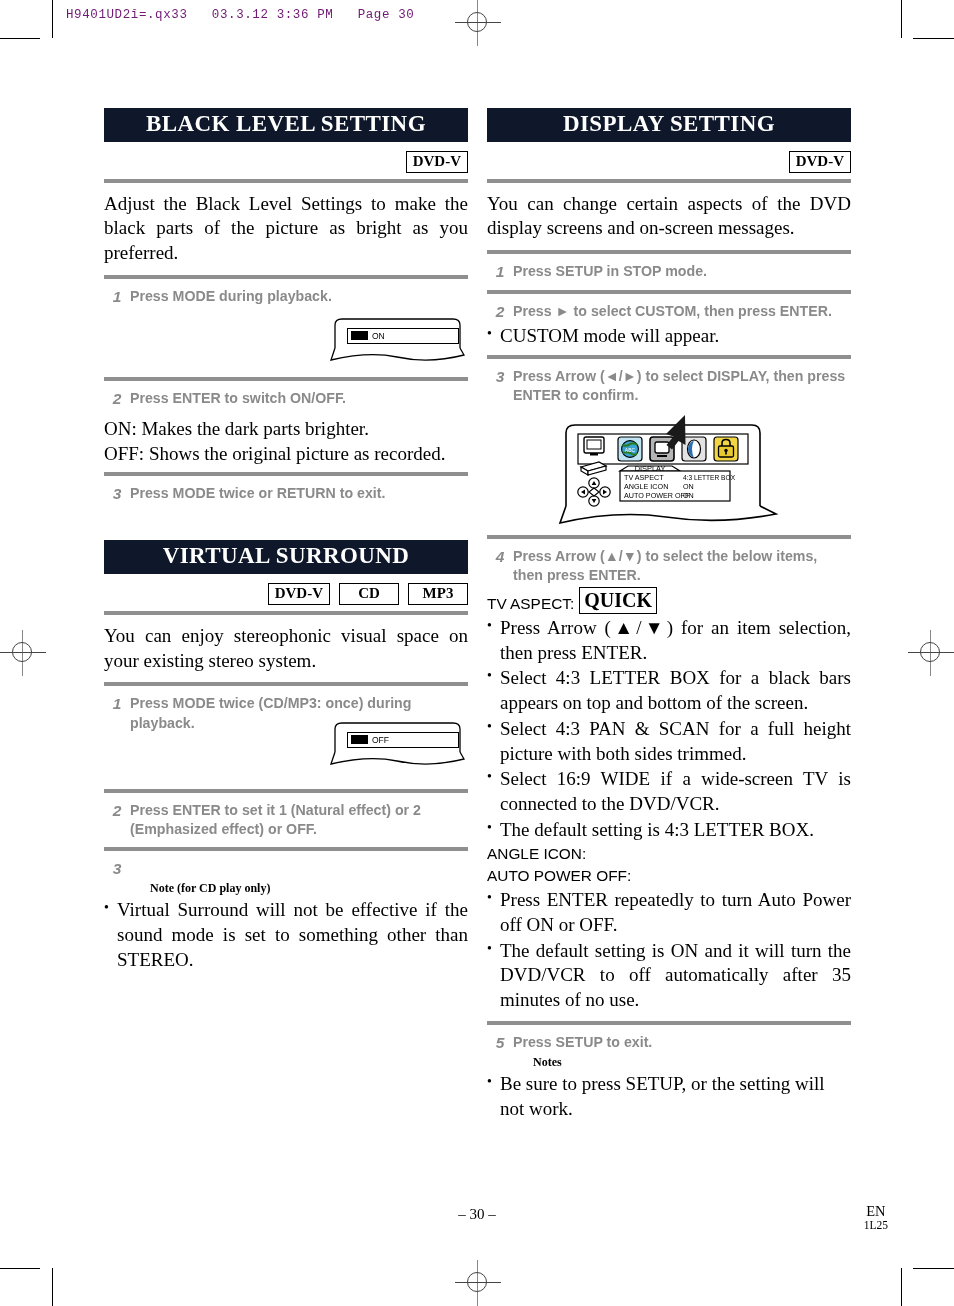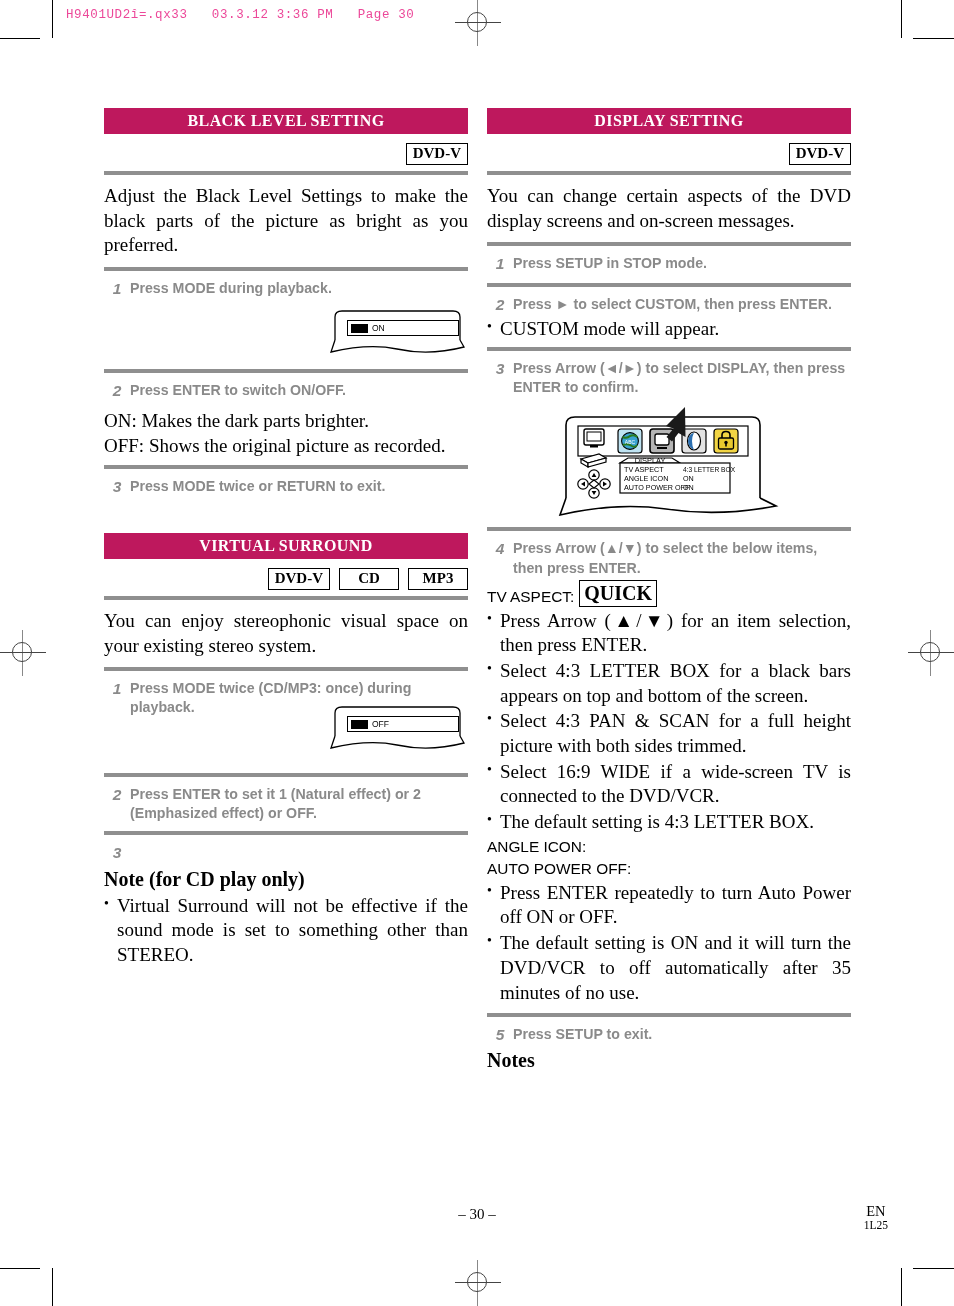--- a/index.html
+++ b/index.html
@@ -27,41 +27,41 @@
   .regmark .rvert { position: absolute; left: 22px; top: 0; width: 1px; height: 46px; background: #888; }
   .regmark .rhorz { position: absolute; top: 22px; left: 0; height: 1px; width: 46px; background: #444; }
 
   
   .slug {
     position: absolute;
     left: 66px; top: 8px;
     font-family: "Liberation Mono", monospace;
     font-size: 12.5px;
     letter-spacing: 0.6px;
-    color: #ec4899;
+    color: #701a75;
     white-space: pre;
   }
 
   
   .col {
     position: absolute;
     top: 108px;
     width: 364px;
   }
   .col-left  { left: 104px; }
   .col-right { left: 487px; }
 
   
   .banner {
-    background: #be185d;
+    background: #0f172a;
     color: #ffffff;
     text-align: center;
     font-family: "Liberation Serif", serif;
     font-weight: bold;
-    font-size: 16px;
+    font-size: 23px;
     letter-spacing: 0.4px;
     padding: 4px 0 5px 0;
     line-height: 1.08;
   }
 
   
   .badge-row {
     display: flex;
     justify-content: flex-end;
     gap: 9px;
@@ -157,23 +157,24 @@
     border: 1.6px solid #000;
     font-family: "Liberation Serif", serif;
     font-weight: bold;
     font-size: 20px;
     padding: 0px 4px 1px 4px;
     line-height: 1.2;
   }
   .note-head {
     font-family: "Liberation Serif", serif;
     font-weight: bold;
-    font-size: 20px;
+    font-size: 12px;
     line-height: 1.30;
     margin-top: 2px;
+    margin-left: 46px;
   }
 
   
   .panel-wrap {
     position: relative;
     height: 56px;
     margin-top: 2px;
   }
   .panel {
     position: absolute;
@@ -514,20 +515,23 @@
     </div>
 
     <div class="rule"></div>
 
     <div class="step" style="margin-bottom:2px;">
       <div class="num">5</div>
       <div class="txt">Press SETUP to exit.</div>
     </div>
 
     <div class="note-head">Notes</div>
+    <div class="bullets">
+      <div class="bul nojust">Be sure to press SETUP, or the setting will not work.</div>
+    </div>
   </div>
 </div>
 
 <div class="folio">– 30 –</div>
 <div class="colophon">
   <div class="en">EN</div>
   <div class="code">1L25</div>
 </div>
 
 </body></html>

